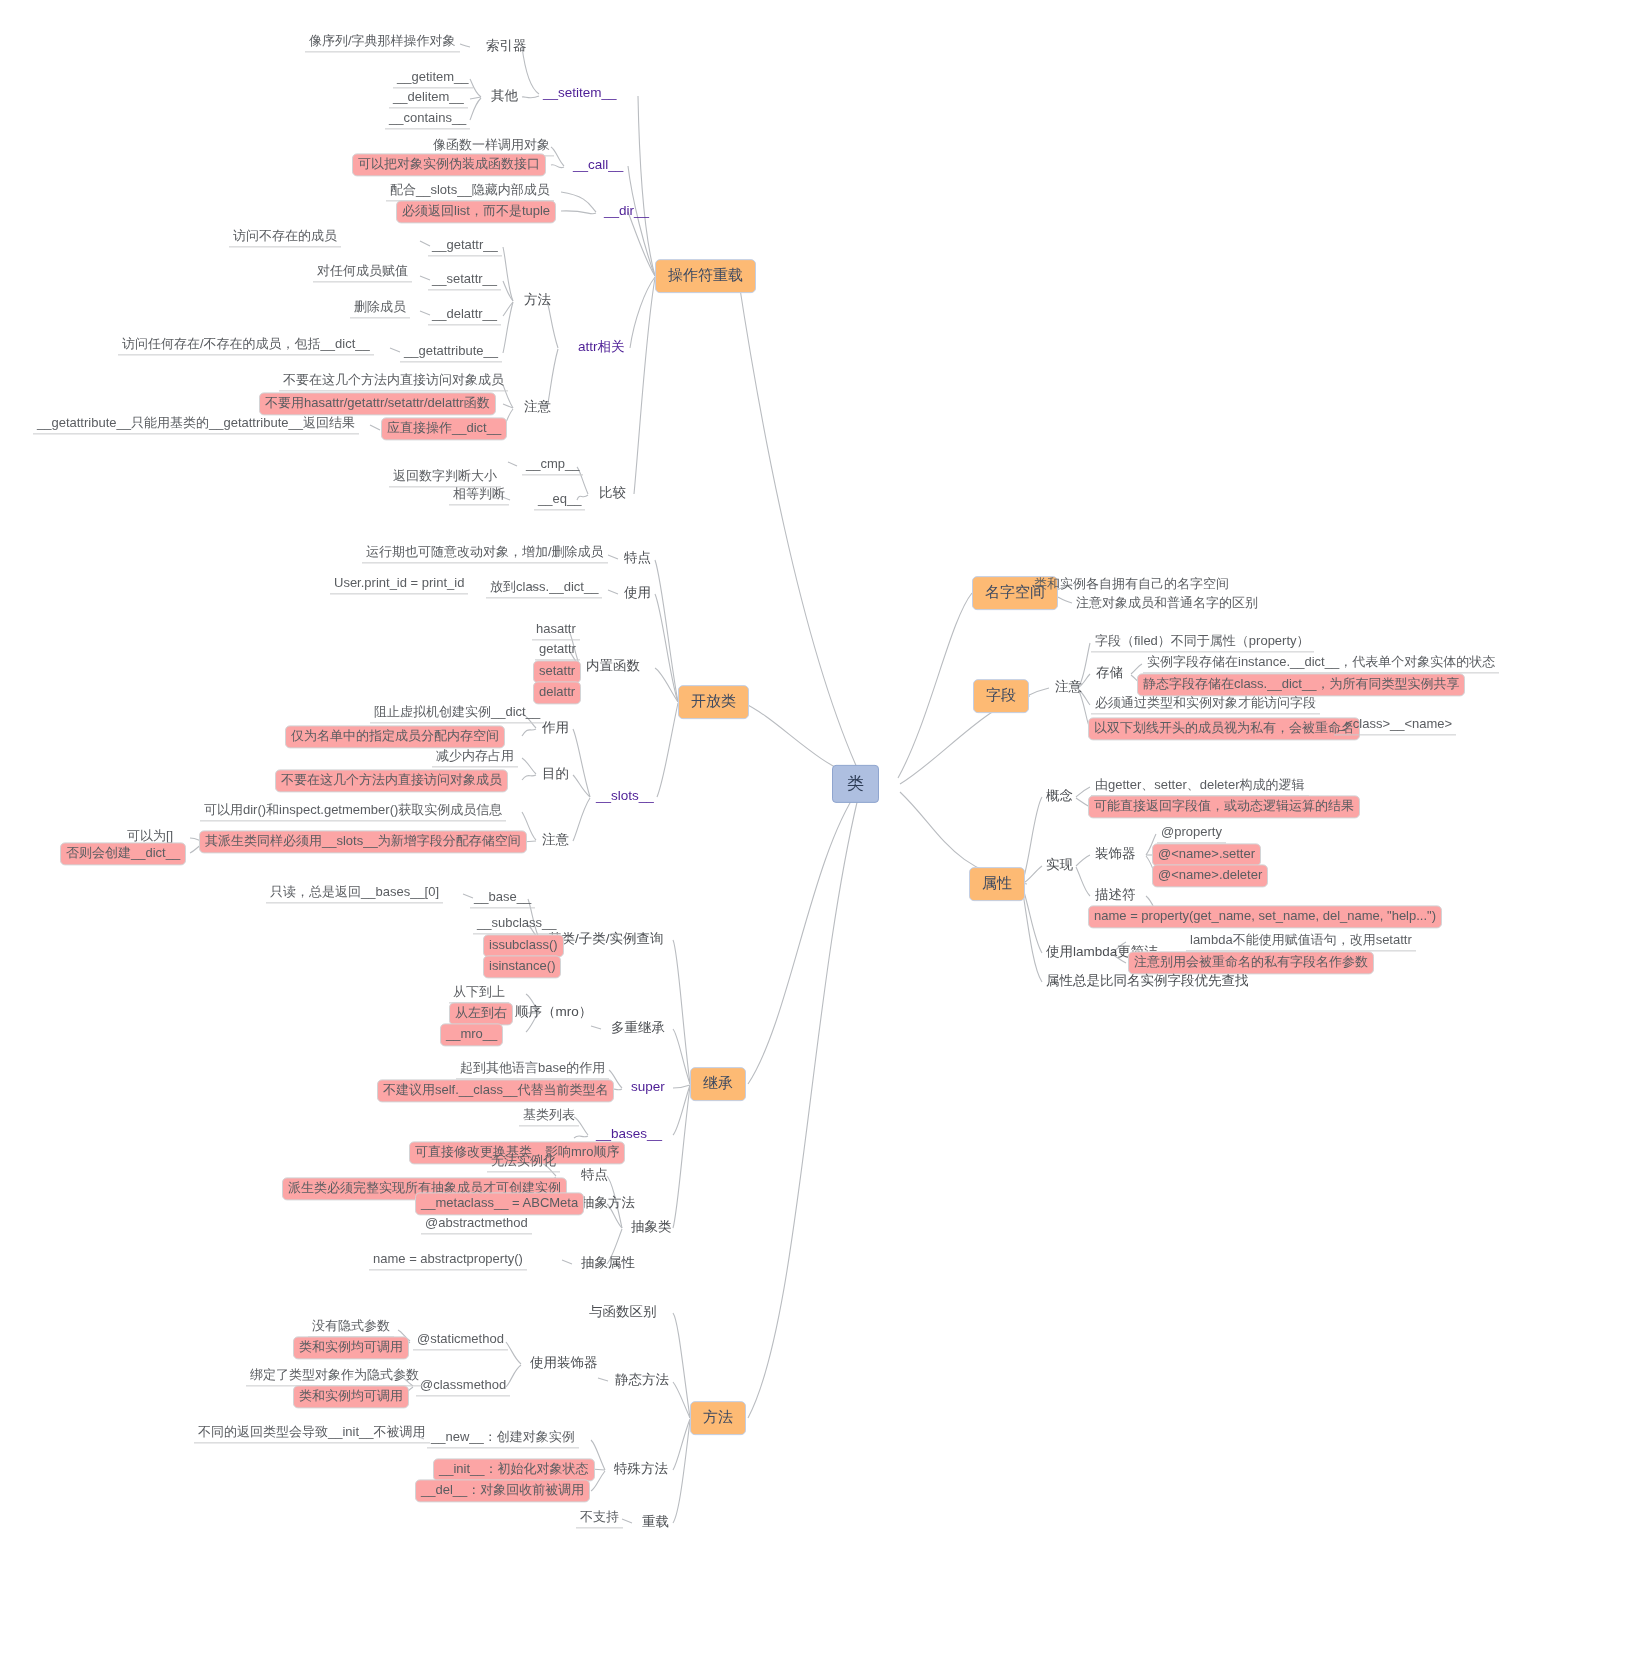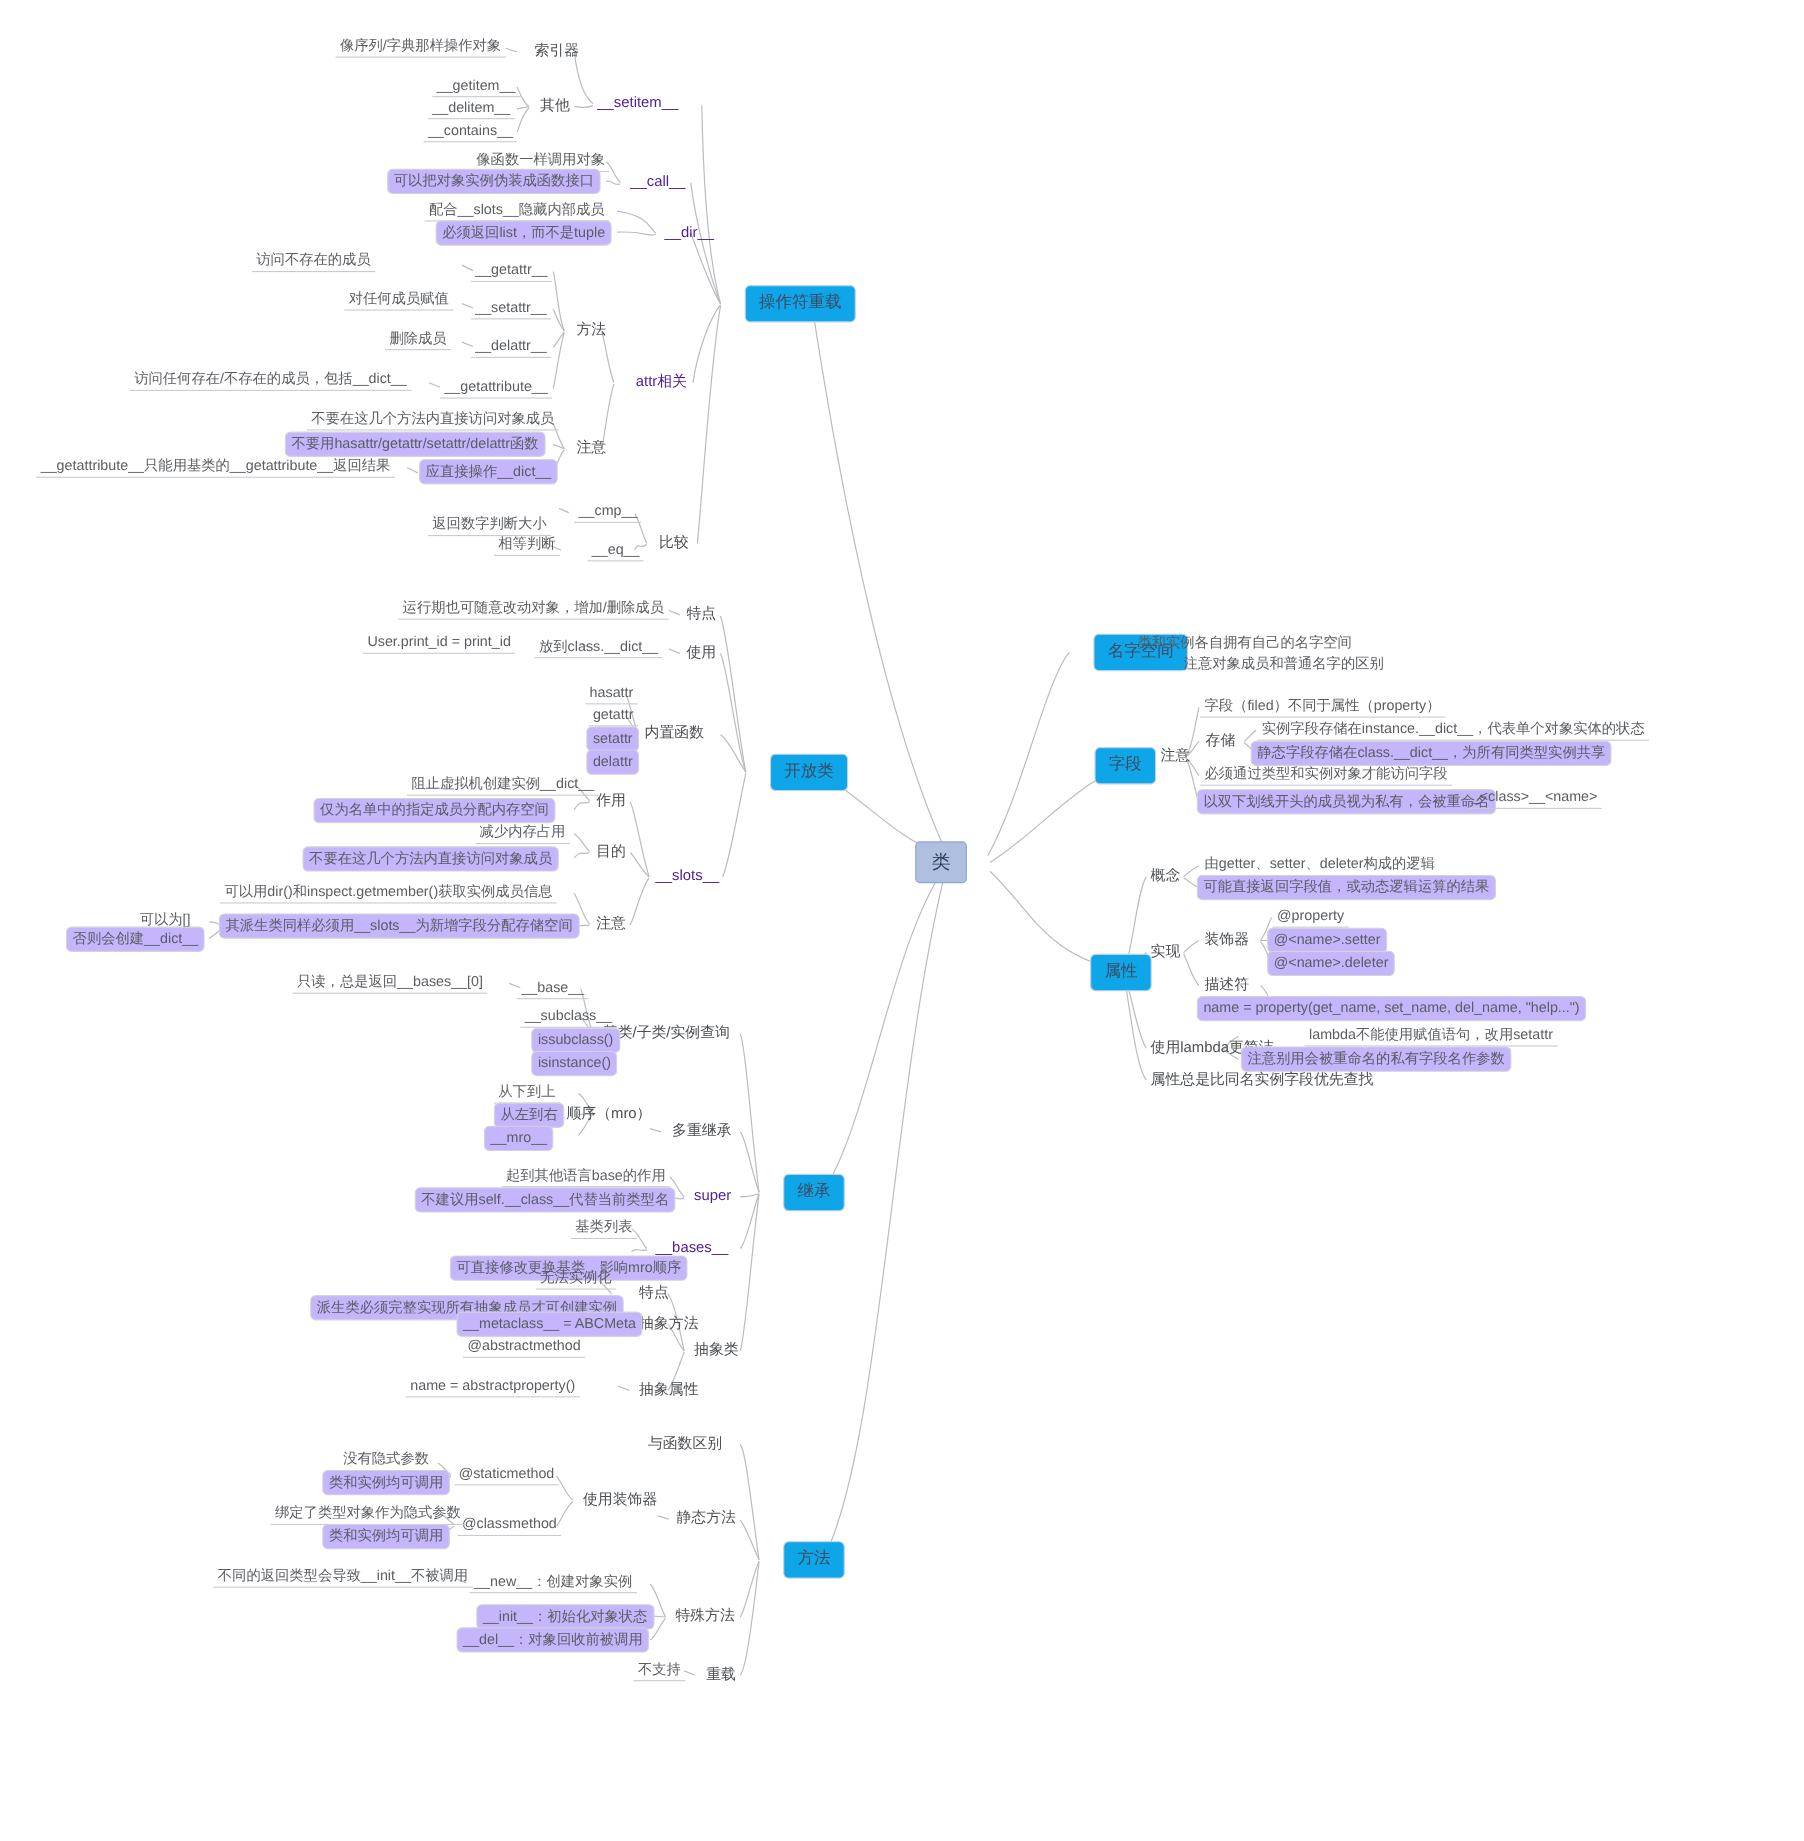--- a/index.html
+++ b/index.html
@@ -34,45 +34,44 @@
     background: #aebfe0;
     border: 1px solid #8fa5cf;
     border-radius: 4px;
     color: #2d3c55;
     font-size: 17px;
     padding: 7px 14px 8px 14px;
     font-weight: normal;
   }
   
   .n-l1 {
-    background: #0ea5e9;
+    background: #fdba74;
     border: 1px solid #c2cfe6;
     border-radius: 5px;
     color: #3e4a60;
     font-size: 15px;
     padding: 6px 12px 7px 12px;
-    margin-left: 22px;
   }
   
   .n-l2 { font-size: 13.5px; color: #4b4e52; }
   .n-l2.bold { font-weight: normal; color: #4c1d95; }
   
   .n-leaf {
     font-size: 13px;
     color: #5a5d61;
     border-bottom: 1px solid #c9cbcd;
     padding: 0 4px 2px 4px;
   }
   
   .n-box {
     font-size: 13px;
     color: #5a5d61;
     border: 1px solid #d2d4d6;
     border-radius: 5px;
-    background: #c4b5fd;
+    background: #fca5a5;
     padding: 2px 5px 3px 5px;
   }
   .n-plain { font-size: 13px; color: #5a5d61; padding: 0 3px; }
 </style>
 </head>
 <body>
 
 <div id="canvas">
 
   <svg id="links" viewBox="0 0 1640 1674">

